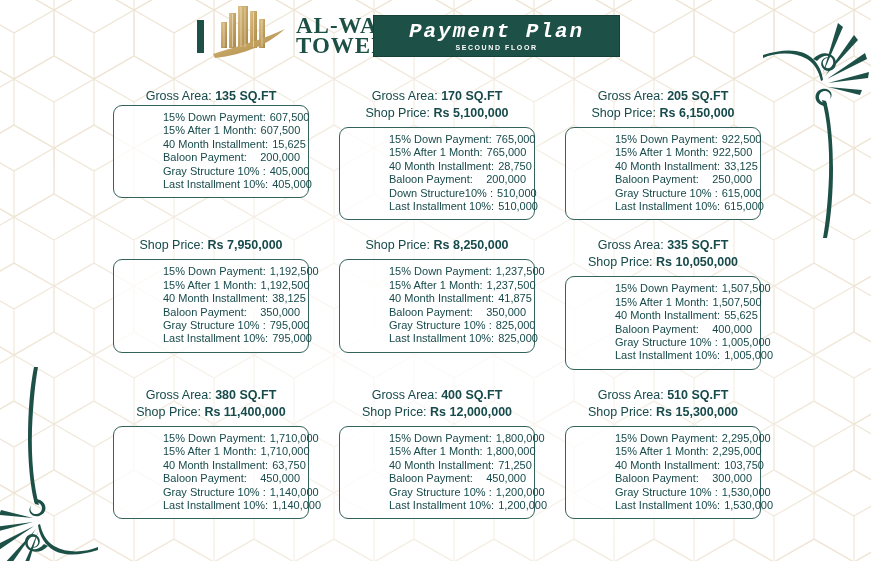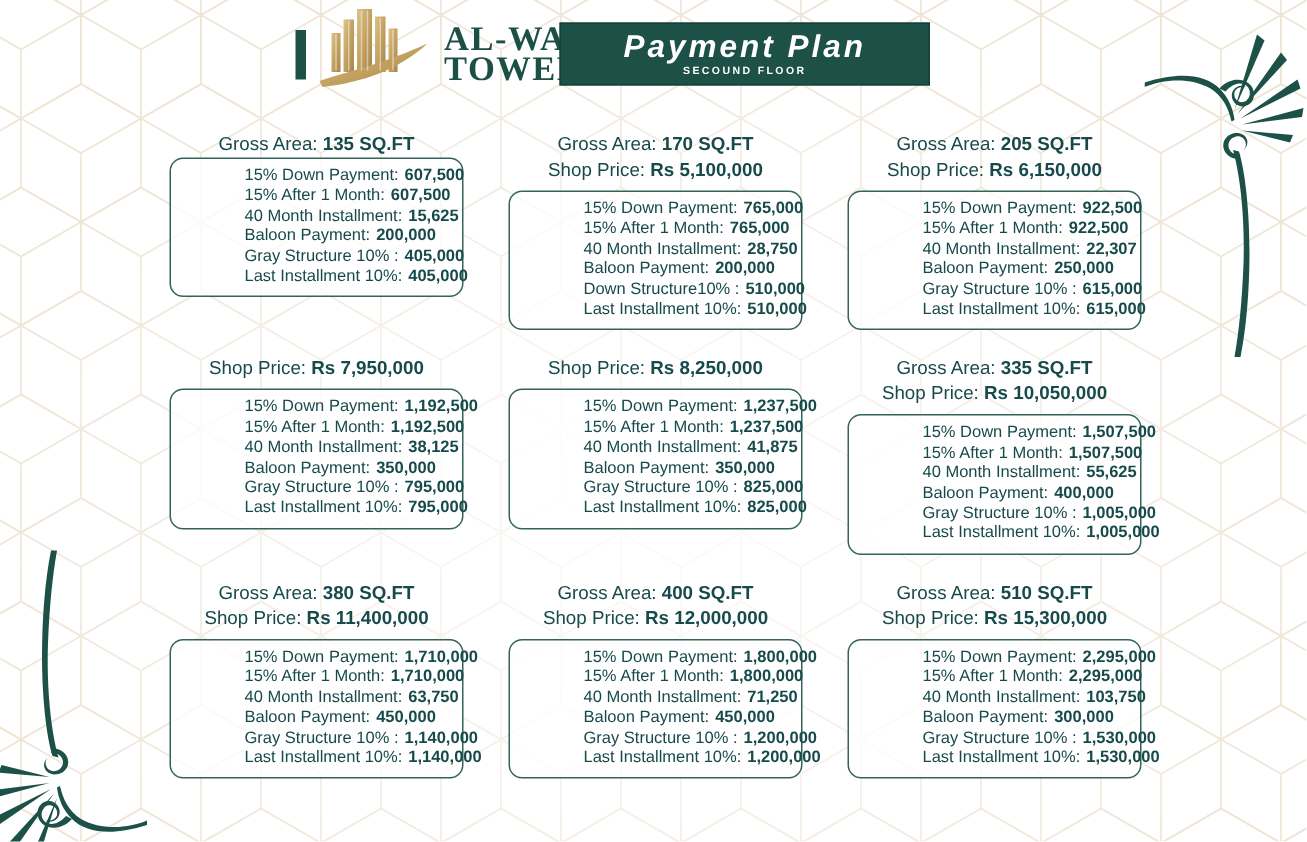--- a/index.html
+++ b/index.html
@@ -29,21 +29,21 @@
     font-size:23px;line-height:20px;letter-spacing:1px;
     margin-left:2px;margin-top:8px;
   }
   .banner{
     position:absolute;left:373px;top:15px;width:245px;height:40px;
     background:#1d5148;border:1px solid #163f38;
     display:flex;flex-direction:column;align-items:center;justify-content:center;
     color:#ffffff;
   }
   .banner-title{
-    font-family:Liberation Sans, sans-serif;
+    font-family:Liberation Mono, monospace;
     font-style:italic;font-weight:bold;font-size:21px;line-height:22px;
     letter-spacing:2px;
   }
   .banner-sub{
     font-size:7px;font-weight:bold;letter-spacing:1.6px;margin-top:1px;
   }
 
   main{
     position:relative;z-index:2;
     margin-top:26px;padding-left:3px;
@@ -56,21 +56,21 @@
   .line{text-align:center;font-size:12.5px;line-height:17px;white-space:nowrap;}
   .line .val{font-weight:bold;}
   .line.price{margin-bottom:5px;}
   .box{
     border:1.4px solid #34635c;border-radius:9px;
     background:rgba(255,255,255,.75);
     padding:5px 8px 6px 8px;
   }
   .row{display:flex;font-size:11px;line-height:13.4px;white-space:nowrap;margin-left:41px;}
   .row-lbl{flex:1;text-align:right;padding-right:4px;}
-  .row-val{width:68px;text-align:left;font-weight:bold;}
+  .row-val{width:68px;text-align:right;font-weight:normal;}
 </style>
 </head>
 <body>
 
 <svg class="bg" width="871" height="561" aria-hidden="true">
   <defs>
     <pattern id="cubes" width="80" height="138" patternUnits="userSpaceOnUse" patternTransform="translate(14,-36)">
       <g fill="none" stroke="#efe5d5" stroke-width="1.1">
 
         <path d="M40,-46 L80,-23 L80,23 L40,46 L0,23 L0,-23 Z M0,-23 L40,0 L80,-23 M40,0 L40,46"></path>
@@ -252,21 +252,21 @@
     <span class="row-val">922,500</span>
   </div>
 
   <div class="row">
     <span class="row-lbl">15% After 1 Month:</span>
     <span class="row-val">922,500</span>
   </div>
 
   <div class="row">
     <span class="row-lbl">40 Month Installment:</span>
-    <span class="row-val">22,307</span>
+    <span class="row-val">33,125</span>
   </div>
 
   <div class="row">
     <span class="row-lbl">Baloon Payment:</span>
     <span class="row-val">250,000</span>
   </div>
 
   <div class="row">
     <span class="row-lbl">Gray Structure 10% :</span>
     <span class="row-val">615,000</span>

